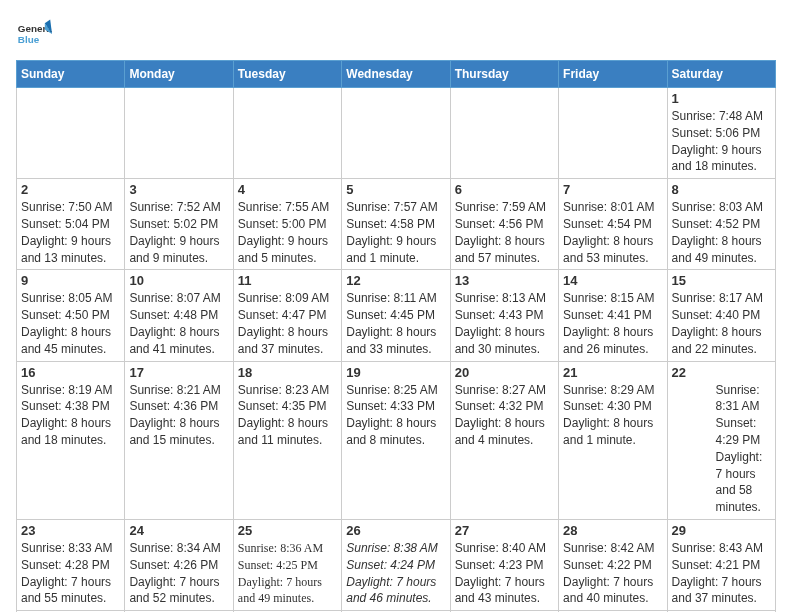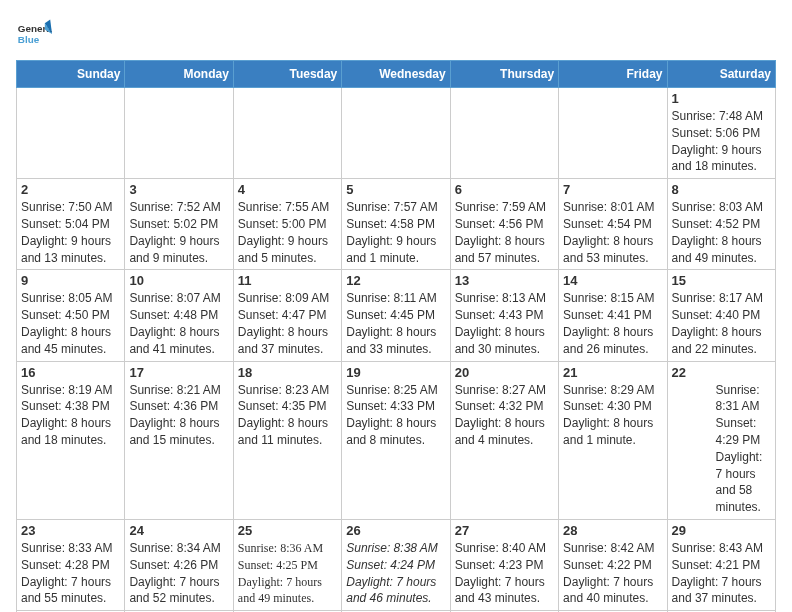--- a/index.html
+++ b/index.html
@@ -41,21 +41,21 @@
       width: 100%;
       border-collapse: collapse;
       border: 1px solid #ccc;
     }
     .calendar th {
       background-color: #3a7fc1;
       color: #fff;
       font-size: 12px;
       font-weight: bold;
       padding: 6px 4px;
-      text-align: right;
+      text-align: left;
       border: 1px solid #5a9fd1;
       margin-left: 32px;
     }
     .calendar td {
       vertical-align: top;
       border: 1px solid #ccc;
       padding: 3px 4px;
       width: 108px;
       min-height: 70px;
       background: #fff;

